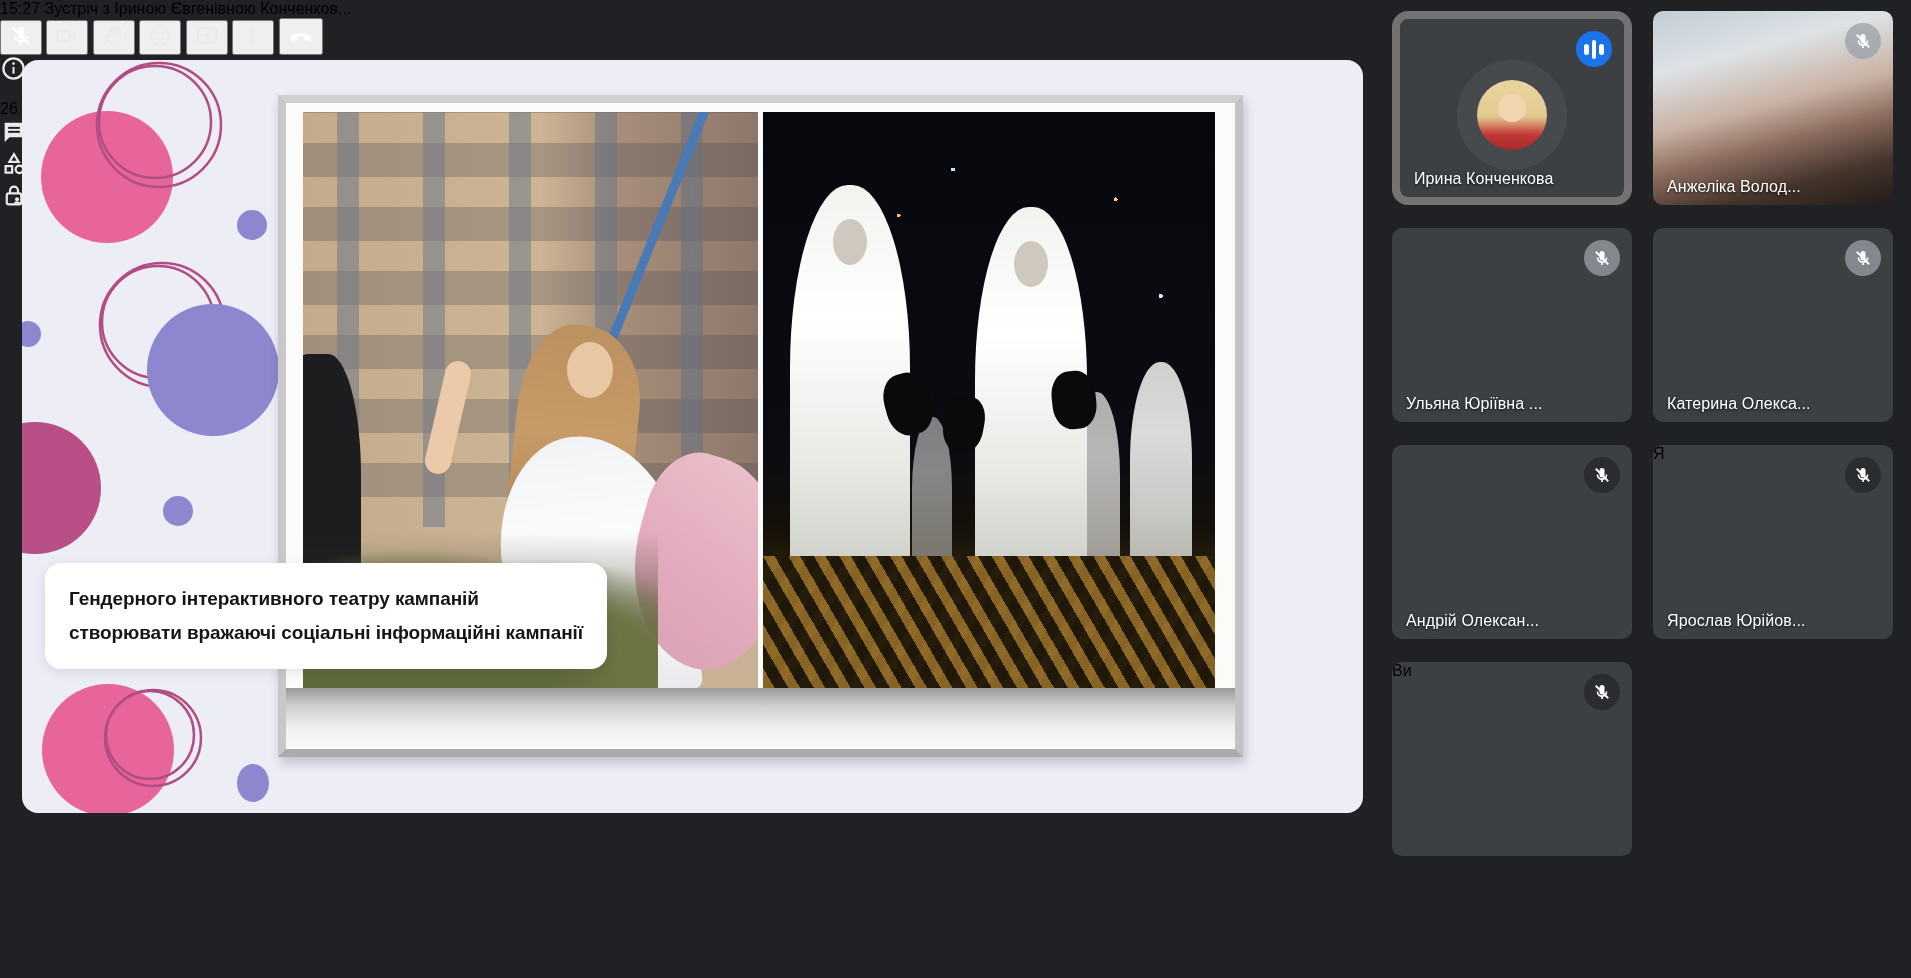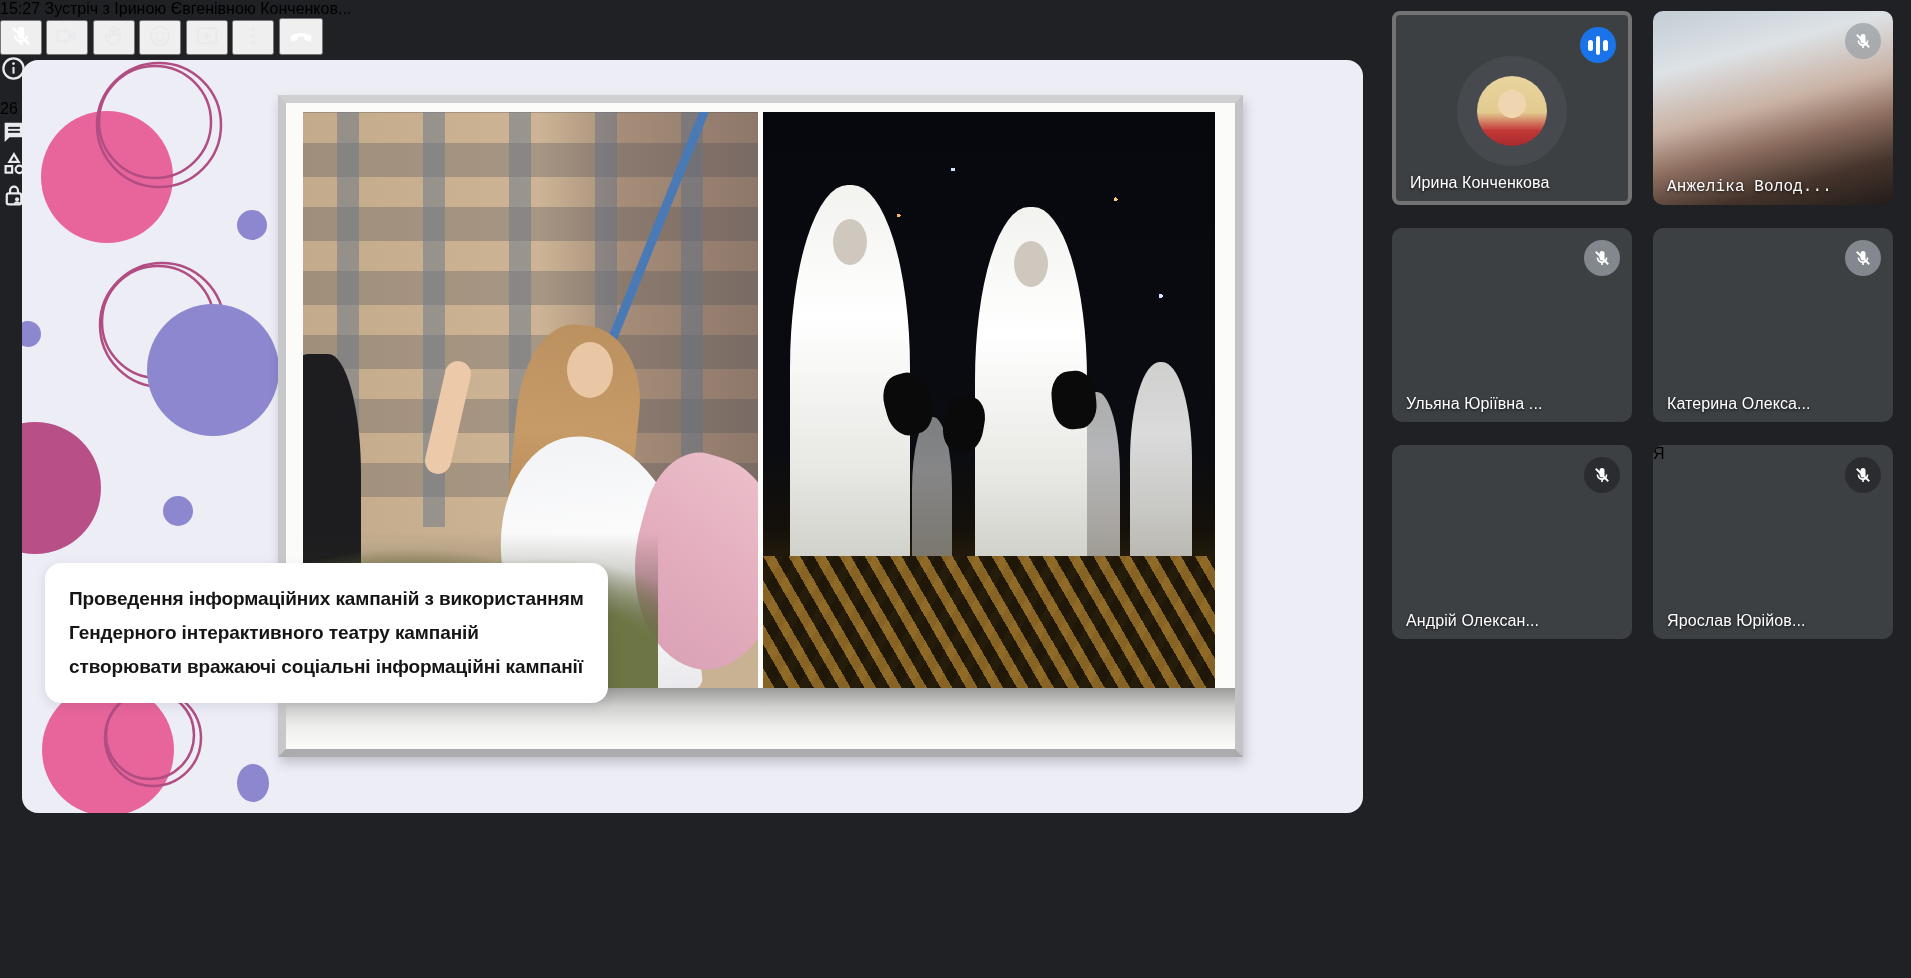--- a/index.html
+++ b/index.html
@@ -76,38 +76,38 @@
   .g3{left:64%;bottom:45%;width:44px;height:58px;transform:rotate(-6deg);}
 
   .caption{position:absolute;left:23px;top:503px;width:fit-content;background:#ffffff;
        border-radius:16px;padding:19px 24px;box-shadow:0 3px 12px rgba(50,50,80,.12);}
   .caption div{font-size:19px;line-height:34px;font-weight:bold;color:#151515;white-space:nowrap;letter-spacing:-.1px;}
 
   
   .tiles{position:absolute;left:1392px;top:11px;display:grid;
          grid-template-columns:240px 240px;grid-auto-rows:194px;gap:23px 21px;}
   .tile{position:relative;border-radius:10px;background:#3c4043;overflow:hidden;cursor:pointer;box-sizing:border-box;}
-  .tile.active{border:4px solid #737373;border-radius:8px;}
+  .tile.active{border:8px solid #737373;border-radius:16px;}
   .pname{position:absolute;left:14px;bottom:9px;color:#fff;font-size:16px;font-weight:500;
          text-shadow:0 1px 3px rgba(0,0,0,.8);letter-spacing:.1px;}
   .halo{position:absolute;left:50%;top:96px;transform:translate(-50%,-50%);width:110px;height:110px;
         border-radius:50%;background:#46494e;}
   .avatarPhoto{position:absolute;left:50%;top:96px;transform:translate(-50%,-50%);width:70px;height:70px;border-radius:50%;
         background:radial-gradient(circle at 50% 40%,#efd6b0 0 25%,transparent 26%),
                    linear-gradient(180deg,#e8d49e 0%,#e3cb90 52%,#c23838 78%,#a82b2b 100%);}
   .audioInd{position:absolute;top:12px;right:12px;width:36px;height:36px;border-radius:50%;
         background:#1a73e8;display:flex;align-items:center;justify-content:center;gap:3px;}
   .audioInd i{display:block;width:4.5px;border-radius:3px;background:#fff;}
   .b1{height:11px;} .b2{height:19px;} .b3{height:11px;}
   .micoff{position:absolute;top:12px;right:12px;width:36px;height:36px;border-radius:50%;
         display:flex;align-items:center;justify-content:center;}
   .micoff.light{background:rgba(154,160,166,.75);}
   .micoff.dark{background:rgba(32,33,36,.62);}
 
-  .v-anzh{background:linear-gradient(165deg,#c3cdd4 0%,#dde2e6 25%,#c9b2a4 48%,#8d6e60 64%,#45342c 82%,#221c19 100%);font-family:Liberation Mono, monospace;}
+  .v-anzh{background:linear-gradient(165deg,#c3cdd4 0%,#dde2e6 25%,#c9b2a4 48%,#8d6e60 64%,#45342c 82%,#221c19 100%);}
   .v-ulyana{background:radial-gradient(circle at 14% 92%,#d championship;}
   .v-ulyana{background:radial-gradient(circle at 12% 94%,rgba(217,143,154,.9) 0 16%,transparent 17%),
         linear-gradient(150deg,#ececea 0%,#f8f7f4 30%,#d9c9b8 52%,#7a5f52 76%,#3a2e28 96%);}
   .v-andrii{background:radial-gradient(circle at 48% 52%,#7d6852 0%,#57452f 32%,#332a1e 62%,#1d1813 100%);}
   .v-kat{background:radial-gradient(circle at 55% 45%,rgba(60,48,42,.85) 0 22%,transparent 38%),
         linear-gradient(155deg,#e9f0f4 0%,#f4f7f9 34%,#b9c9d2 56%,#5d707c 82%,#32404a 100%);}
 
   .letterAvatar{position:absolute;left:50%;top:96px;transform:translate(-50%,-50%);width:74px;height:74px;
         border-radius:50%;background:#6736c8;color:#fff;font-size:34px;font-weight:400;
         display:flex;align-items:center;justify-content:center;}
@@ -201,21 +201,20 @@
           <div class="glove g1"></div>
           <div class="glove g2"></div>
           <div class="glove g3"></div>
           <div class="floor"></div>
         </div>
       </div>
       <div class="matteShadow"></div>
     </div>
 
     <div class="caption">
-      <div>Проведення інформаційних кампаній з використанням</div>
       <div>Гендерного інтерактивного театру кампаній</div>
       <div>створювати вражаючі соціальні інформаційні кампанії</div>
     </div>
   </div>
 
   <div class="tiles">
 
     <div class="tile active">
       <div class="halo"></div>
       <div class="avatarPhoto"></div>
@@ -282,20 +281,34 @@
             <rect x="9" y="3.5" width="6" height="11.5" rx="3" fill="#fff"></rect>
             <path d="M6.5 11.5a5.5 5.5 0 0 0 11 0" stroke="#fff" stroke-width="2" fill="none"></path>
             <line x1="12" y1="17" x2="12" y2="20.5" stroke="#fff" stroke-width="2"></line>
             <line x1="4.5" y1="4.5" x2="19.5" y2="19.5" stroke="#fff" stroke-width="2.2"></line>
           </svg>
       </div>
       <span class="pname">Ярослав Юрійов...</span>
     </div>
 
 
+    <div class="tile tile-vy">
+      <div class="vyVideo">
+        <div class="vyHair"></div>
+      </div>
+      <div class="micoff dark">
+        <svg width="20" height="20" viewBox="0 0 24 24">
+            <rect x="9" y="3.5" width="6" height="11.5" rx="3" fill="#fff"></rect>
+            <path d="M6.5 11.5a5.5 5.5 0 0 0 11 0" stroke="#fff" stroke-width="2" fill="none"></path>
+            <line x1="12" y1="17" x2="12" y2="20.5" stroke="#fff" stroke-width="2"></line>
+            <line x1="4.5" y1="4.5" x2="19.5" y2="19.5" stroke="#fff" stroke-width="2.2"></line>
+          </svg>
+      </div>
+      <span class="vyName">Ви</span>
+    </div>
   </div>
 
   <div class="meta">
     <span class="time">15:27</span>
     <span class="vdiv"></span>
     <span class="mtitle">Зустріч з Іриною Євгенівною Конченков...</span>
   </div>
 
   <div class="controls">
     <button class="ctl red">

